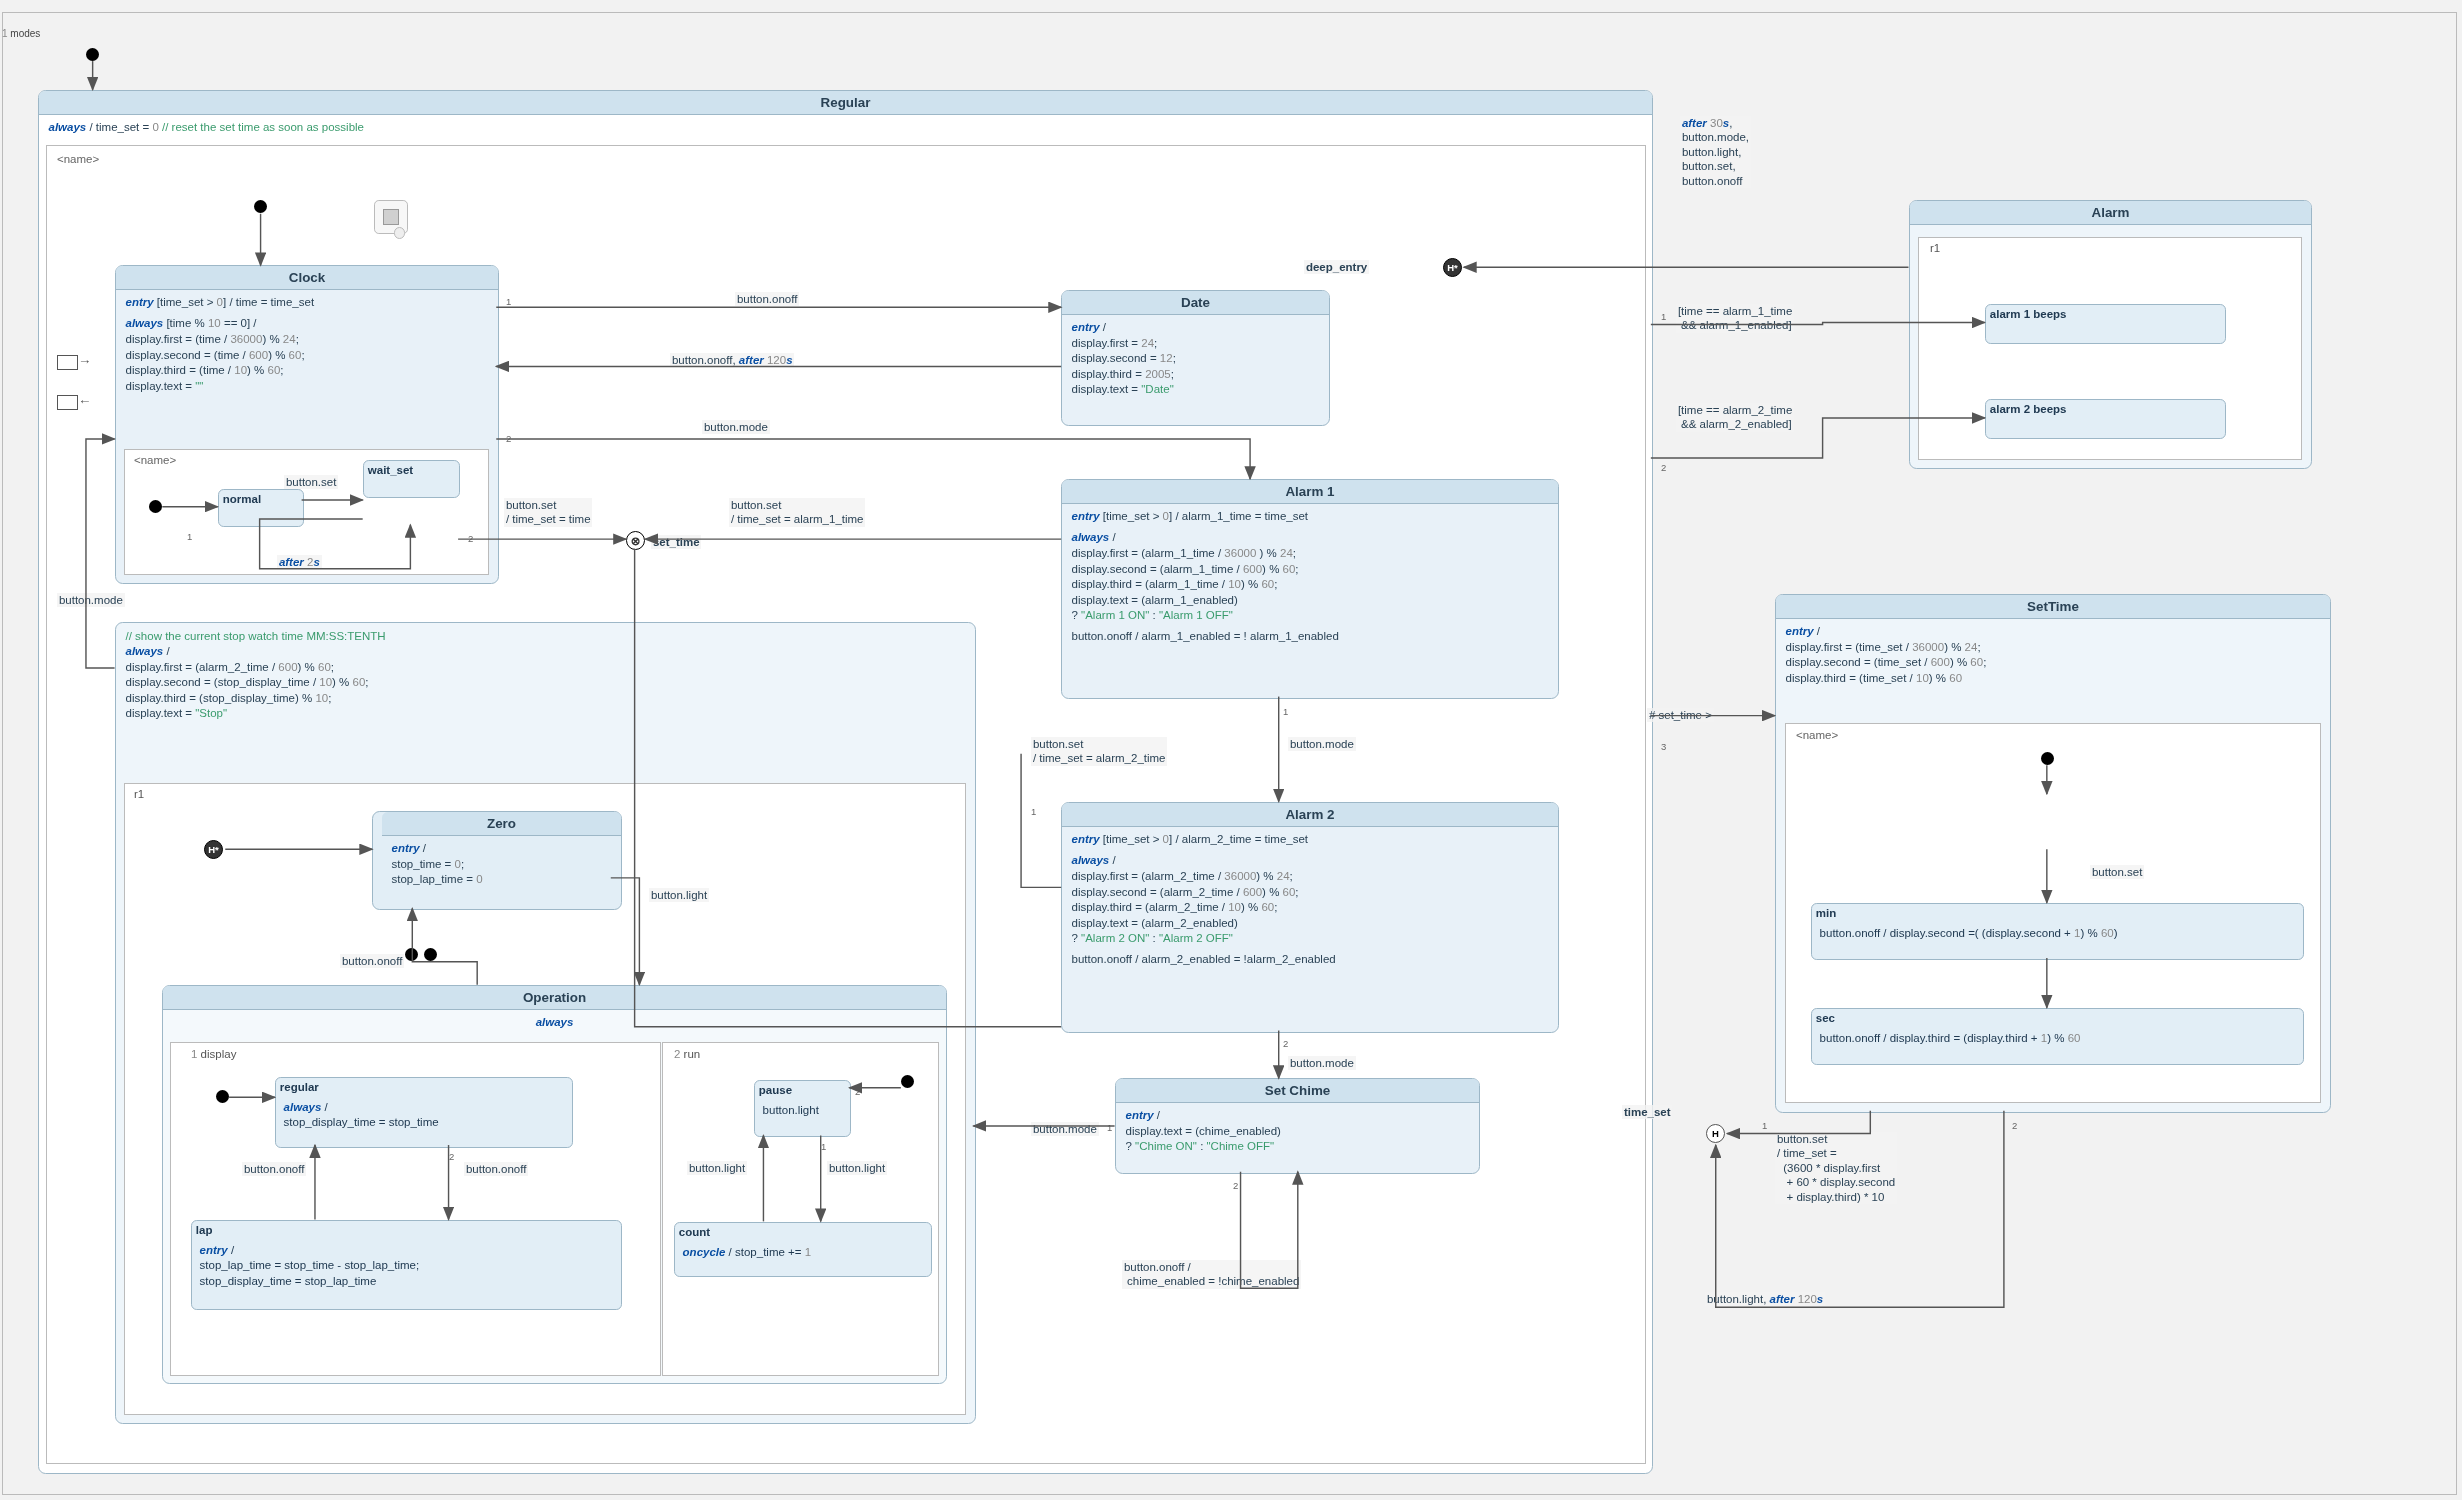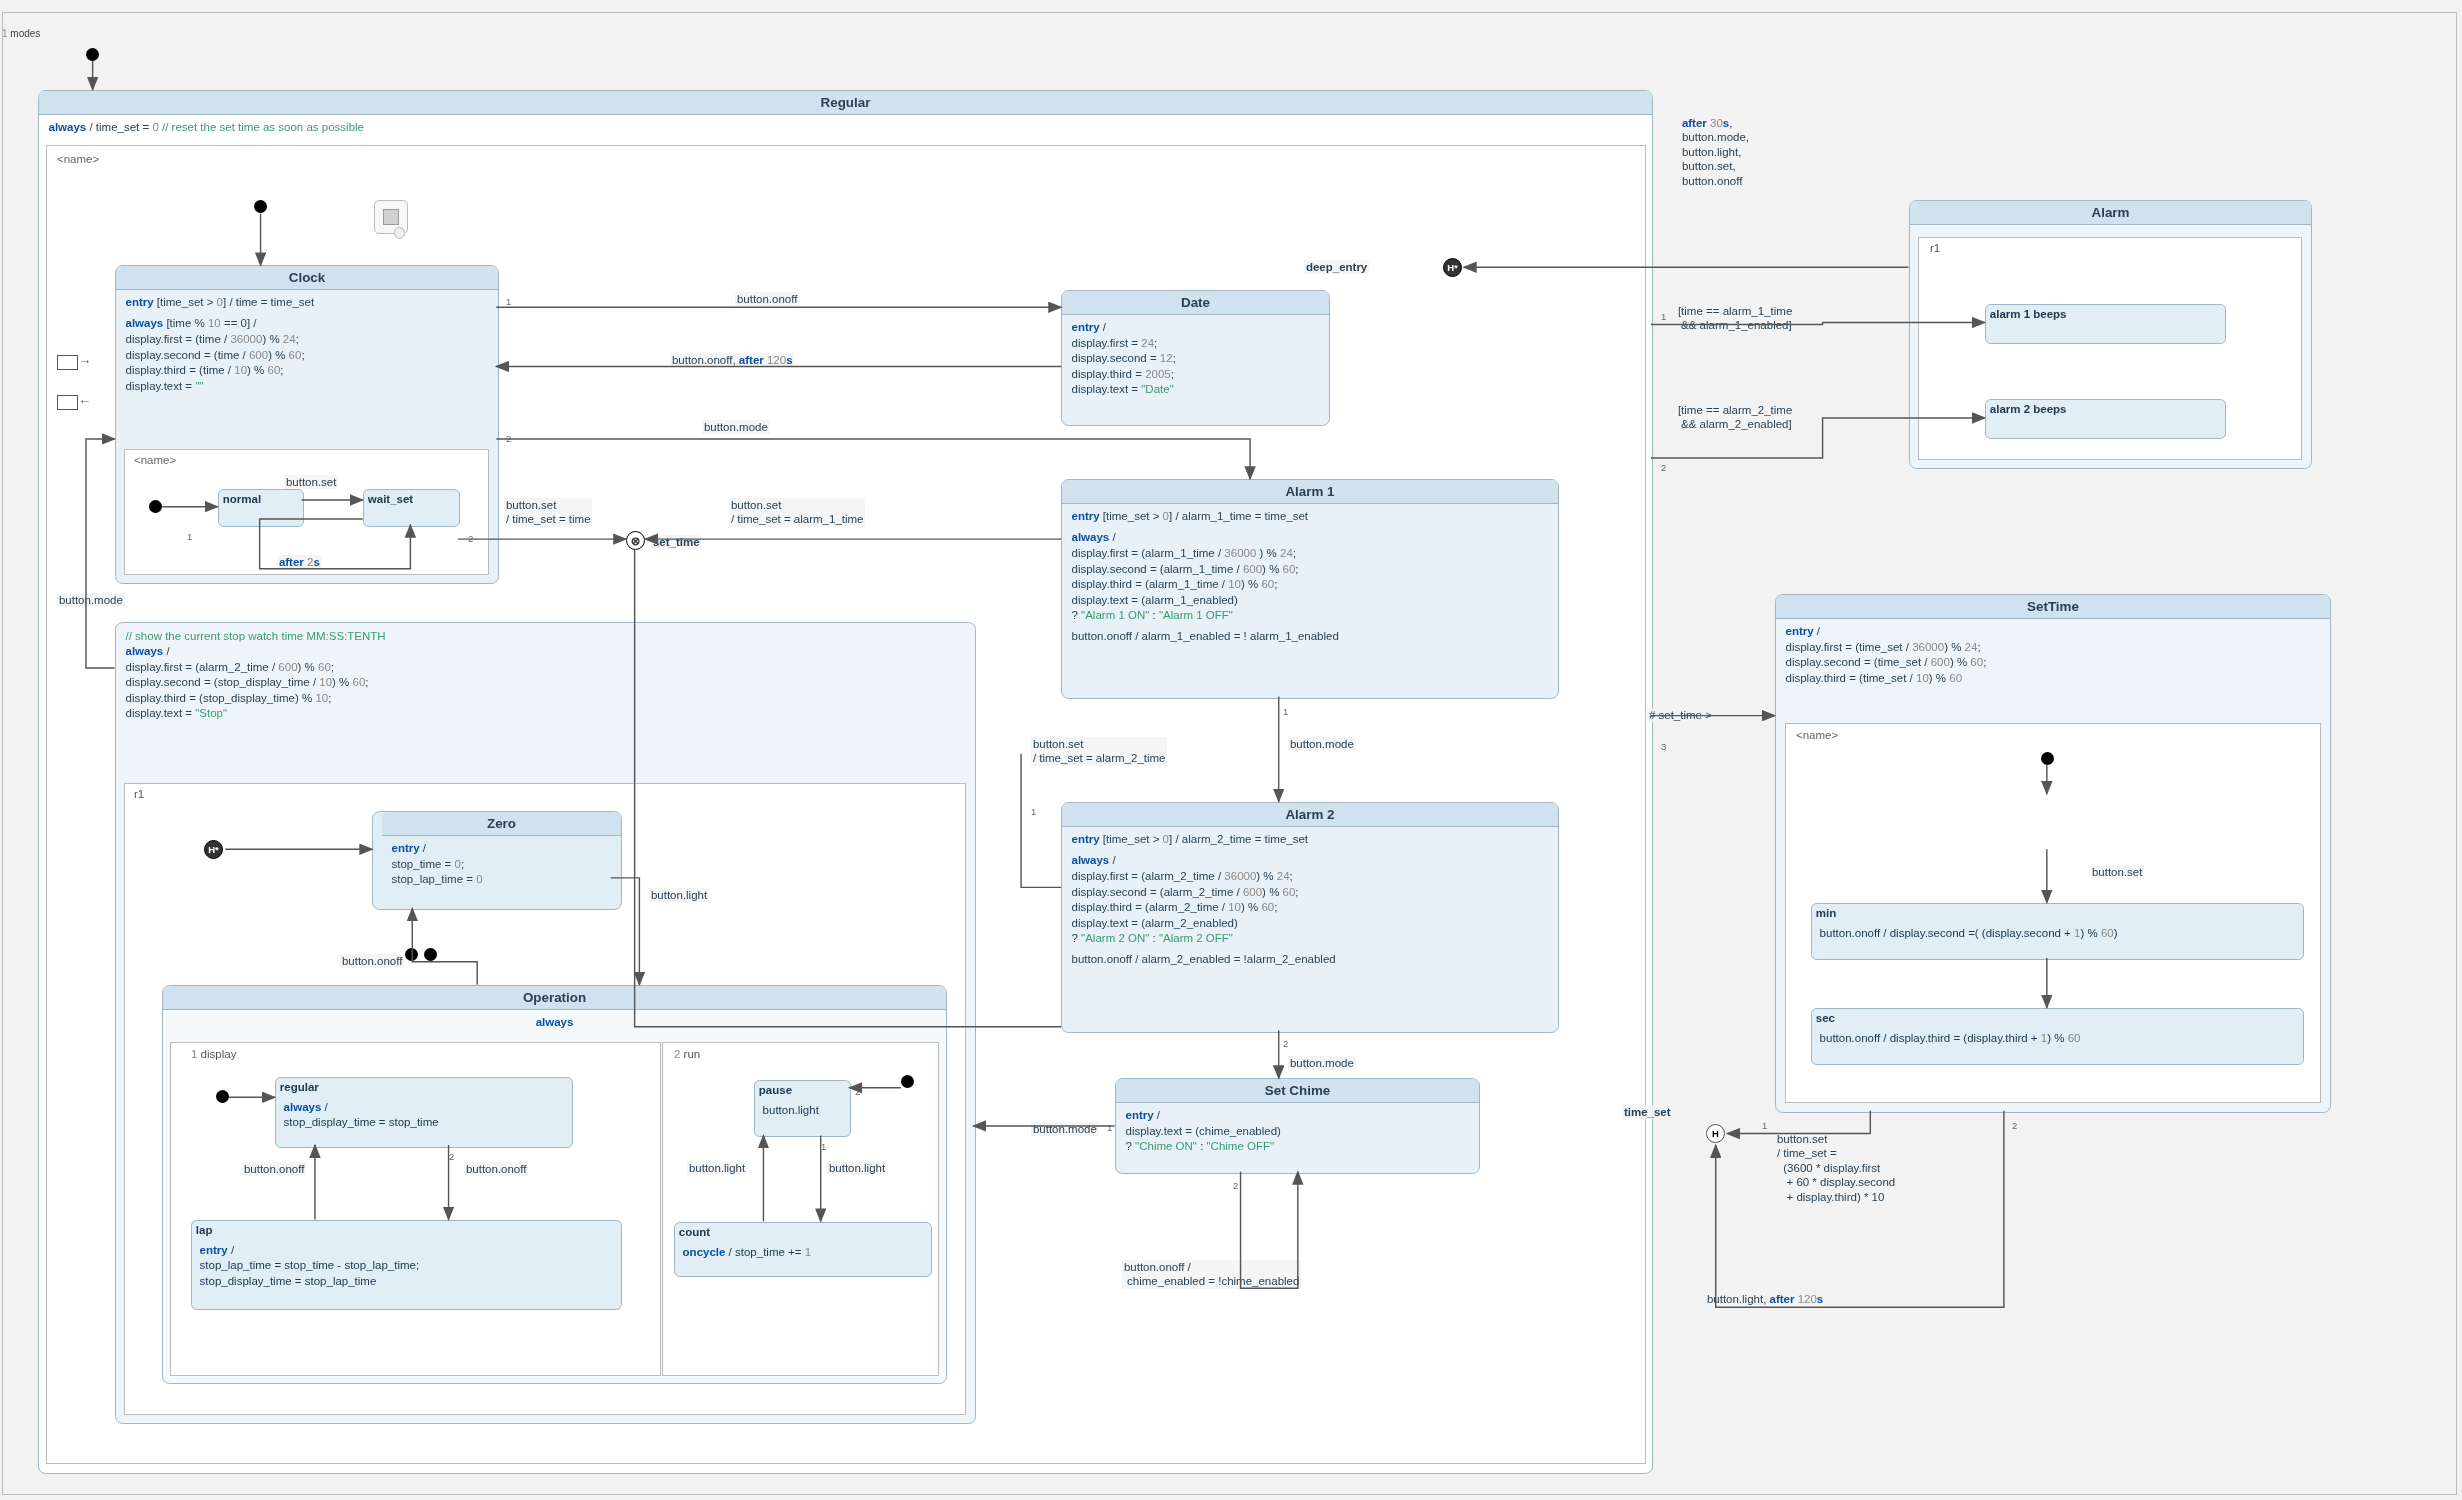--- a/index.html
+++ b/index.html
@@ -67,21 +67,21 @@
     padding: 3.8px 7.6px;
     font-size: 11.5px;
     color: #203a52;
     line-height: 1.35;
   }
   .region-label {
     position: absolute;
     font-size: 11.5px;
     color: #555;
   }
-  .kw { color: #0a4fa3; font-weight: bold; }
+  .kw { color: #0a4fa3; font-weight: bold; font-style: italic; }
   .num { color: #888; }
   .str { color: #3a9b6d; }
   .comm { color: #3a9b6d; font-style: normal; }
   .name-bracket { color: #666; }
   .initial-dot {
     position: absolute;
     width: 13.4px;
     height: 13.4px;
     background: #000;
     border-radius: 50%;
@@ -239,21 +239,21 @@
       <div><span> display.text = </span><span class="str">""</span></div>
     </div>
   </div>
 
   <div class="region-box" style="top:449px; left:124px; width:363px; height:124px;"></div>
   <div class="region-label name-bracket" style="top:454px; left:134px;">&lt;name&gt;</div>
   <div class="initial-dot" style="top:500px; left:149px;"></div>
   <div class="substate" style="top:489px; left:218px; width:84px; height:36px;">
       <div class="title">normal</div>
     </div>
-  <div class="substate" style="top:489px; left:363px; width:95px; height:36px;">
+  <div class="substate" style="top:460px; left:363px; width:95px; height:36px;">
       <div class="title">wait_set</div>
     </div>
   <div class="transition-label" style="top:475px; left:284px;">button.set</div>
   <div class="transition-label" style="top:555px; left:277px;"><span class="kw">after </span><span class="num">2</span><span class="kw">s</span></div>
 
   <div class="state" style="top:290px; left:1061px; width:267px; height:134px; background:#e8f1f8;">
     <div class="title">Date</div>
     <div class="body">
       <div><span class="kw">entry</span><span> /</span></div>
       <div><span> display.first = </span><span class="num">24</span><span>;</span></div>

